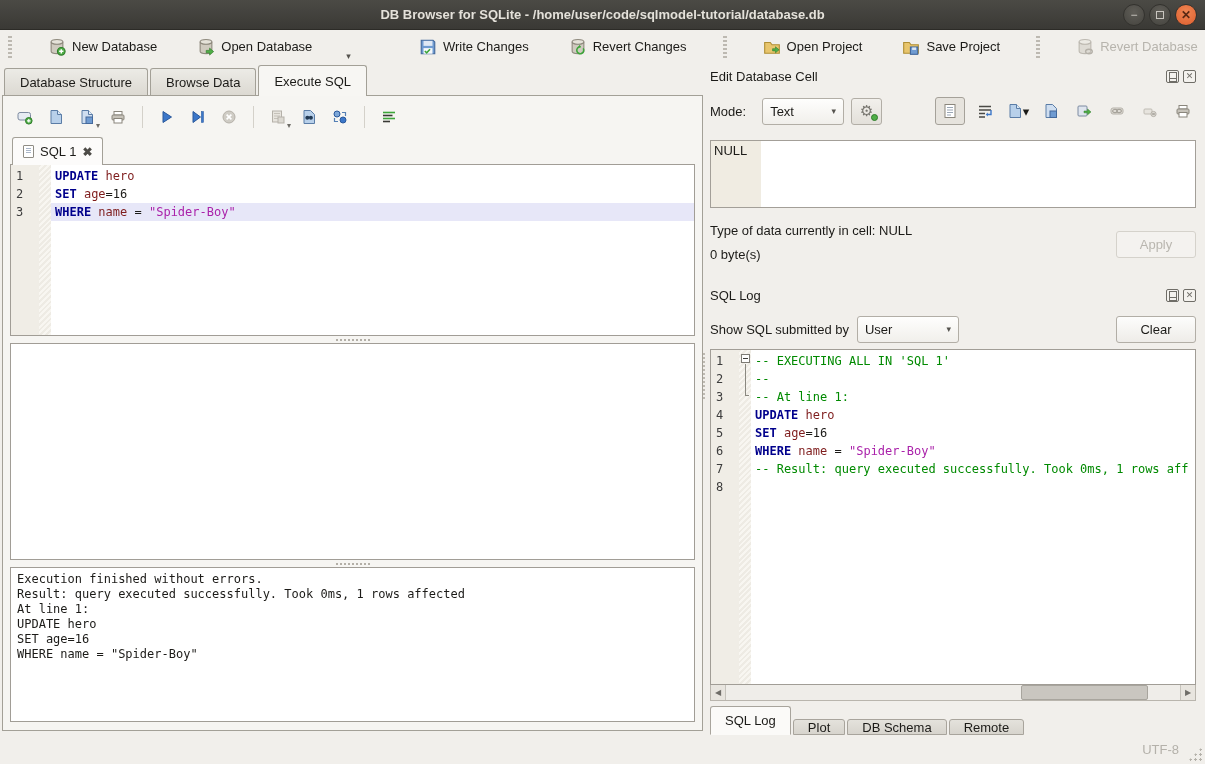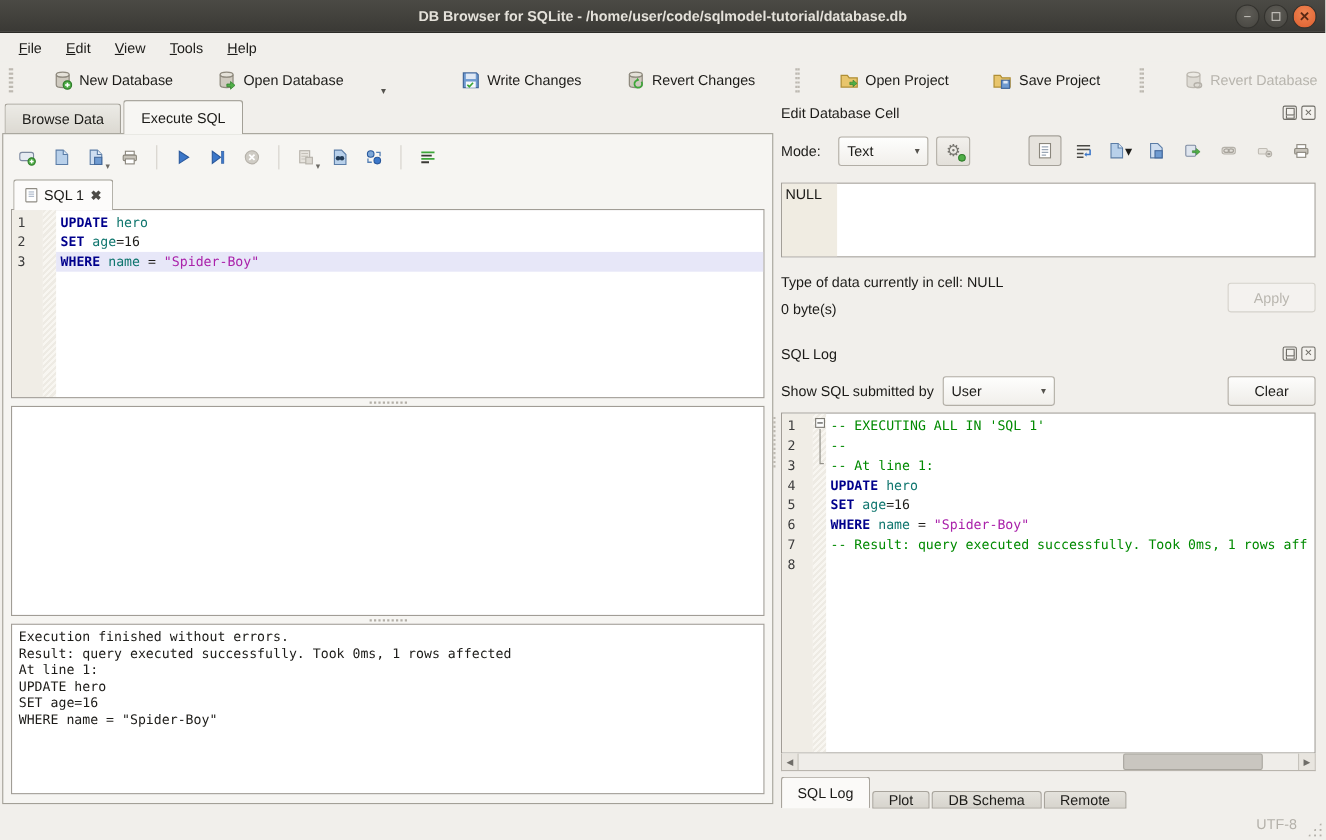--- a/index.html
+++ b/index.html
@@ -56,21 +56,21 @@
   .code-box { border:1px solid #a19d96; background:#fff; display:flex; flex-direction:column; overflow:hidden; }
   .editor-box { height:172px; flex:none; }
   .code-area { display:flex; flex:1; min-height:0; font-family:"DejaVu Sans Mono", monospace; font-size:12px; overflow:hidden; }
   .gutter { width:28px; flex:none; background:#f0ede6; color:#3c3c3c; padding-top:2px; }
   .gutter .ln { height:18px; line-height:18px; padding-left:5px; }
   .foldcol { width:12px; flex:none; background:repeating-linear-gradient(135deg,#eeebe4 0 2px,#f8f6f1 2px 4px); }
   .codelines { flex:1; padding-top:2px; min-width:0; }
   .cline { height:18px; line-height:18px; white-space:pre; padding-left:4px; overflow:hidden; }
   .cline.hl { background:#e7e7f8; }
   .tk.kw { color:#00008c; font-weight:bold; }
-  .tk.id { color:#0f766e; }
+  .tk.id { color:#7f1d1d; }
   .tk.str { color:#aa22aa; }
   .tk.cmt { color:#008a00; }
 
   .splitter { height:7px; flex:none; display:flex; align-items:center; justify-content:center; }
   .splitter .dots { width:34px; border-top:2px dotted #b3afa7; }
   .results-pane { flex:1; border:1px solid #a19d96; background:#fff; }
   .execlog-box { height:155px; flex:none; border:1px solid #a19d96; background:#fff;
                  font-family:"DejaVu Sans Mono", monospace; font-size:12px; padding:4px 6px; overflow:hidden; }
   .execlog-box .logline { height:15px; line-height:15px; white-space:pre; }
 
@@ -155,27 +155,20 @@
         </div>
       <div class="win-btn">
           <span class="sq"></span>
         </div>
       <div class="win-btn close">
           <span>✕</span>
         </div>
     </div>
   </div>
 
-  <div class="menubar">
-    <span class="menu-item">File</span>
-    <span class="menu-item">Edit</span>
-    <span class="menu-item">View</span>
-    <span class="menu-item">Tools</span>
-    <span class="menu-item">Help</span>
-  </div>
 
   <div class="toolbar">
     <div class="tb-handle"></div>
 
     <div class="tb-btn">
       <svg class="ic" viewBox="0 0 16 16">
         <path d="M2.8 3.4 a5.2 2.1 0 0 0 10.4 0 v8.4 a5.2 2.1 0 0 1 -10.4 0 z" fill="#cfcabf" stroke="#8f8a7e"></path>
         <ellipse cx="8" cy="3.4" rx="5.2" ry="2.1" fill="#e5e2d9" stroke="#8f8a7e"></ellipse>
         <circle cx="11.8" cy="11.8" r="3.4" fill="#4fae47" stroke="#2f7d2a"></circle>
         <path d="M11.8 9.9v3.8M9.9 11.8h3.8" stroke="#fff" stroke-width="1.3"></path>
@@ -252,20 +245,21 @@
         <path d="M3.2 3.2L12.8 12.8M12.8 3.2L3.2 12.8" stroke="#c42a1d" stroke-width="2.6" stroke-linecap="round"></path>
       </svg>
       <span>Close Database</span>
     </div>
   </div>
 
   <div class="main">
 
     <div class="left-panel">
       <div class="maintab-bar">
+        <div class="maintab">Database Structure</div>
         <div class="maintab">Browse Data</div>
         <div class="maintab active">Execute SQL</div>
       </div>
 
       <div class="tab-frame">
 
         <div class="sql-toolbar">
           <div class="sql-tb-btn">
             <svg class="ic16" viewBox="0 0 16 16">
               <rect x="1" y="3.5" width="12.5" height="7.5" rx="2" fill="#e6ebf2" stroke="#7d8aa0"></rect>

